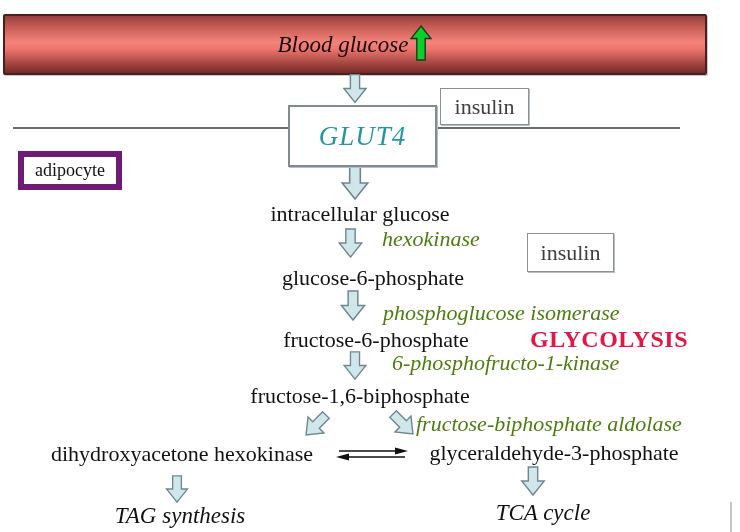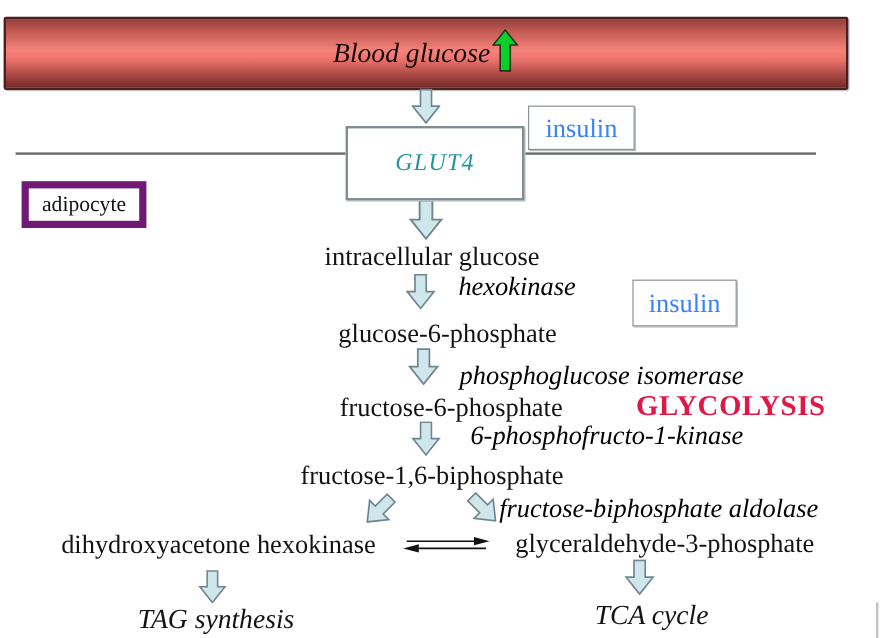--- a/index.html
+++ b/index.html
@@ -18,29 +18,29 @@
   }
   .vessel-label{
     font-style:italic;font-size:23px;color:#150a0a;white-space:nowrap;
     margin-right:2px;
   }
   
   .membrane{left:13px;top:127px;width:667px;height:0;border-top:2px solid #6b6b6b;}
   
   .white-box{background:#ffffff;border:1px solid #8a9297;display:flex;align-items:center;justify-content:center;box-shadow:1px 1px 0 0 #b9bec0;}
   .glut4-box{left:288px;top:105px;width:145px;height:58px;border:2px solid #7f8c91;z-index:3;}
-  .glut4-text{font-style:italic;font-size:20px;color:#2496a0;letter-spacing:1px;}
+  .glut4-text{font-style:italic;font-size:27px;color:#2496a0;letter-spacing:1px;}
   .insulin-box-1{left:440px;top:88px;width:87px;height:35px;z-index:3;}
   .insulin-box-2{left:527px;top:233px;width:85px;height:37px;}
-  .insulin-text{font-size:22px;color:#3b82f6;}
+  .insulin-text{font-size:22px;color:#404040;}
   .adipocyte-box{left:18px;top:151px;width:92px;height:27px;border:6px solid #701a75;box-shadow:none;}
   .adipocyte-text{font-size:18px;color:#111;}
   
   .metab{font-size:22px;color:#121212;white-space:nowrap;transform:translateX(-50%);}
-  .enzyme{font-size:22px;font-style:italic;color:#000000;white-space:nowrap;}
+  .enzyme{font-size:22px;font-style:italic;color:#4d7c0f;white-space:nowrap;}
   .glycolysis{font-size:24px;font-weight:bold;color:#e31745;letter-spacing:0.5px;white-space:nowrap;}
   .fate{font-size:23px;font-style:italic;color:#121212;white-space:nowrap;transform:translateX(-50%);}
   .flow-arrow svg{display:block;}
   .edge-artifact{left:730px;top:502px;width:2px;height:30px;background:#c4c4c4;}
 </style>
 </head>
 <body>
 
 <div class="canvas">
 

